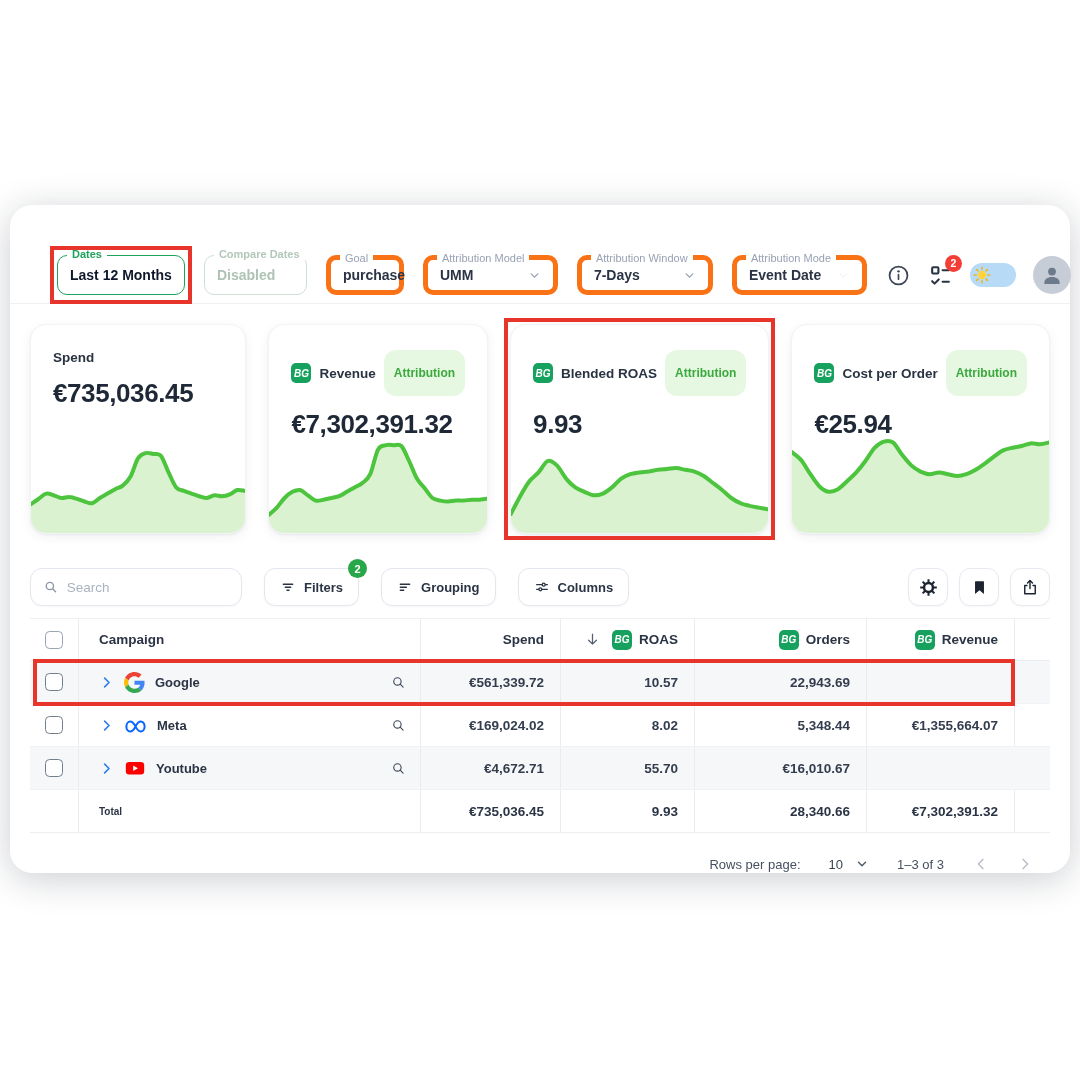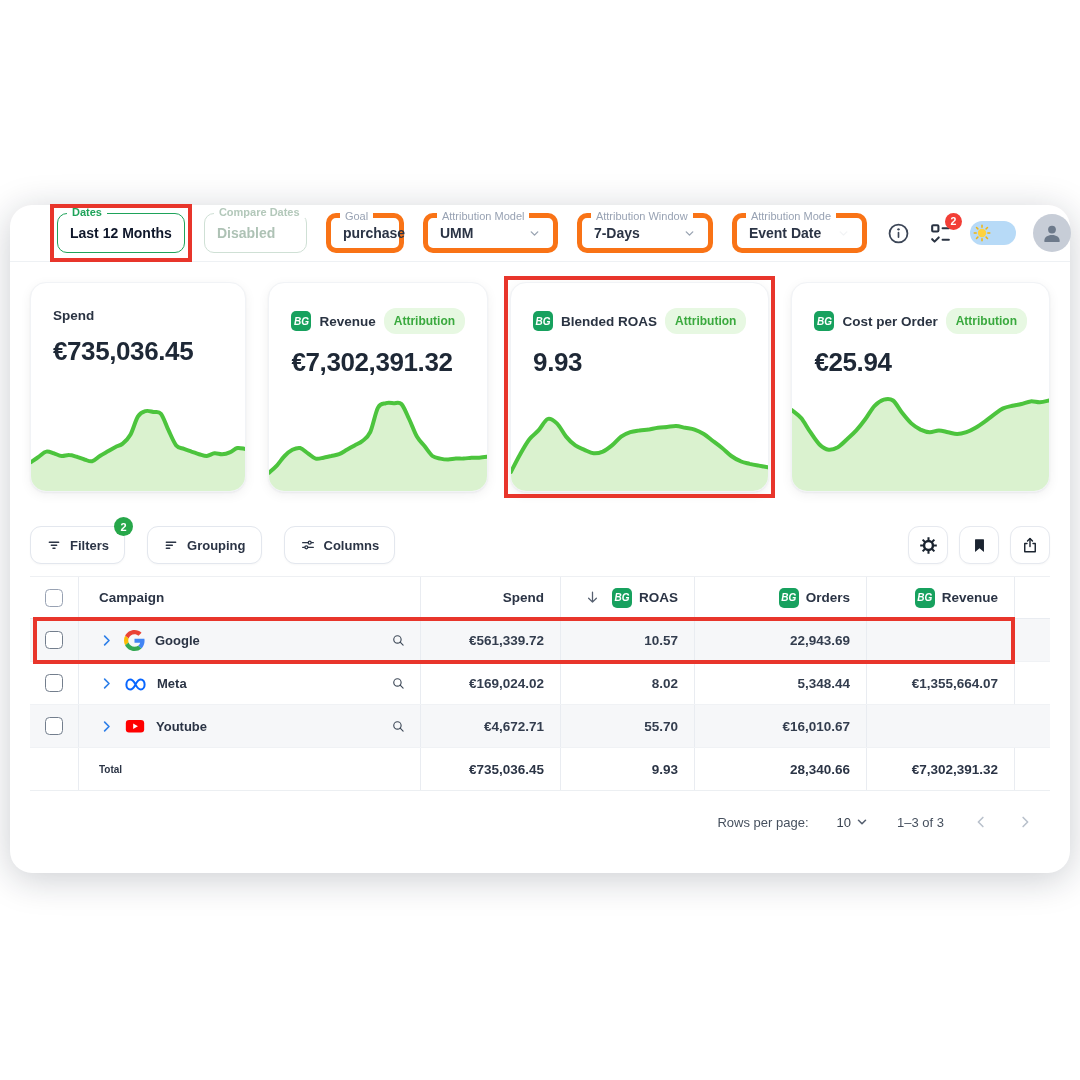--- a/index.html
+++ b/index.html
@@ -4,21 +4,21 @@
 <style>
   * { margin:0; padding:0; box-sizing:border-box; }
   body { background:#ffffff; font-family:"Liberation Sans", sans-serif; }
   .canvas { position:relative; width:1080px; height:1080px; background:#ffffff; overflow:hidden; }
 
   .panel { position:absolute; left:10px; top:205px; width:1060px; height:668px;
            background:#ffffff; border-radius:22px;
            box-shadow:0 6px 36px rgba(18,28,45,.22); }
 
   
-  .toolbar { display:flex; align-items:center; height:56px; padding:0 26px; gap:19px; position:relative; }
+  .toolbar { display:flex; align-items:center; height:56px; padding:0 26px; gap:19px; position:relative;margin-top:42px; }
   .hamburger { width:20px; display:flex; flex-direction:column; gap:4px; cursor:pointer; margin-right:2px; }
   .hamburger span { height:2.6px; background:#3a4352; border-radius:2px; }
 
   .ctrl-wrap { position:relative; }
   .ctrl { position:relative; height:40px; border:5px solid #f97316; border-radius:10px;
           background:#fff; display:flex; align-items:center; padding:0 12px; gap:7px; }
   .flabel { position:absolute; top:-8px; left:9px; font-size:11px; color:#98a2b3;
             background:#fff; padding:0 5px; white-space:nowrap; }
   .cvalue { font-size:14px; font-weight:700; color:#2b3445; white-space:nowrap; }
   .chev-end { margin-left:auto; }
@@ -49,21 +49,21 @@
   .card { position:relative; width:100%; height:100%; background:#fff; border:1px solid #f1f3f6;
           border-radius:16px; overflow:hidden;
           box-shadow:0 1px 2px rgba(16,24,40,.05), 0 3px 12px rgba(16,24,40,.06); }
   .card-annot { inset:-6px; }
   .card-head { display:flex; align-items:center; gap:8px; padding:25px 22px 0; }
   .bg-badge { width:20px; height:20px; border-radius:5px; background:#17a15e; color:#fff;
               font-size:10px; font-weight:800; font-style:italic; flex:none;
               display:flex; align-items:center; justify-content:center;text-align:center; }
   .card-label { font-size:13.5px; font-weight:700; color:#2a3342; white-space:nowrap; }
   .tag { background:#e7f8e2; color:#3aa93e; font-size:12px; font-weight:700;
-         padding:6px 10px; border-radius:12px; white-space:nowrap; }
+         padding:16px 10px; border-radius:12px; white-space:nowrap; }
   .card-value { padding:13px 22px 0; font-size:26px; font-weight:800; color:#1e2836; letter-spacing:-0.4px; }
   .spark { position:absolute; left:0; right:0; bottom:0; height:100px; }
 
   
   .ttoolbar { display:flex; align-items:center; margin:34px 20px 0; gap:22px; }
   .search { width:212px; height:38px; border:1px solid #e3e7ee; border-radius:12px; background:#fff;
             display:flex; align-items:center; gap:8px; padding:0 12px;
             box-shadow:0 1px 2px rgba(16,24,40,.03); }
   .search input { border:0; outline:0; width:100%; font-size:13.5px; color:#39424f;
                   font-family:"Liberation Sans", sans-serif; background:transparent; }
@@ -96,21 +96,21 @@
   .thead .cell { font-size:13.5px; font-weight:700; color:#2b3445; }
   .brandname { font-size:13px; font-weight:700; color:#2b3445; }
   .rowsearch { margin-left:auto; margin-right:13px; display:flex; cursor:pointer; }
   .row-annot { left:3px; right:35px; top:-2.5px; bottom:-2.5px; }
   .total-label { font-size:10px; font-weight:700; color:#2b3445; }
   .tfoot-row .c-num { font-weight:700; color:#2b3445; }
 
   
   .pager { display:flex; align-items:center; justify-content:flex-end; gap:28px;
            margin:0 36px 0 20px; height:62px; font-size:13px; color:#46505e; }
-  .pp-select { display:flex; align-items:center; gap:4px; cursor:pointer; font-size:13px; color:#39424f; }
+  .pp-select { display:flex; align-items:center; gap:12px; cursor:pointer; font-size:13px; color:#39424f; }
   .pg-nav { display:flex; gap:26px; align-items:center; }
   .pg-btn { cursor:pointer; display:flex; }
 </style>
 </head>
 <body>
 
 <div class="canvas">
 <div class="panel">
 
   <div class="toolbar">
@@ -256,20 +256,27 @@
         <div class="card-value">€25.94</div>
         <div class="spark"><svg width="257" height="100" viewBox="0 0 257 100">
                 <path d="M 0.0,19.2 C 1.5,20.5 6.1,23.5 9.2,27.1 C 12.2,30.8 15.3,36.8 18.4,41.2 C 21.4,45.6 24.5,50.6 27.5,53.5 C 30.6,56.5 33.7,58.4 36.7,58.8 C 39.8,59.2 42.8,57.9 45.9,56.2 C 49.0,54.4 52.0,51.0 55.1,48.2 C 58.1,45.5 61.2,42.8 64.3,39.4 C 67.3,36.1 70.4,32.1 73.4,28.0 C 76.5,23.9 79.5,18.0 82.6,14.8 C 85.7,11.6 88.7,9.5 91.8,8.6 C 94.8,7.8 97.9,7.3 101.0,9.5 C 104.0,11.7 107.1,18.0 110.1,21.8 C 113.2,25.7 116.3,29.6 119.3,32.4 C 122.4,35.2 125.4,37.1 128.5,38.6 C 131.6,40.0 134.6,41.1 137.7,41.2 C 140.7,41.3 143.8,39.4 146.9,39.4 C 149.9,39.4 153.0,40.6 156.0,41.2 C 159.1,41.8 162.2,43.0 165.2,43.0 C 168.3,43.0 171.3,42.2 174.4,41.2 C 177.5,40.2 180.5,38.6 183.6,36.8 C 186.6,35.0 189.7,32.8 192.8,30.6 C 195.8,28.4 198.9,25.8 201.9,23.6 C 205.0,21.4 208.0,18.9 211.1,17.4 C 214.2,16.0 217.2,15.5 220.3,14.8 C 223.3,14.1 226.4,13.8 229.5,13.0 C 232.5,12.3 235.6,10.7 238.6,10.4 C 241.7,10.1 244.8,11.4 247.8,11.3 C 250.9,11.1 255.5,9.8 257.0,9.5 L 257,112 L 0,112 Z" fill="#daf2cf"></path>
                 <path d="M 0.0,19.2 C 1.5,20.5 6.1,23.5 9.2,27.1 C 12.2,30.8 15.3,36.8 18.4,41.2 C 21.4,45.6 24.5,50.6 27.5,53.5 C 30.6,56.5 33.7,58.4 36.7,58.8 C 39.8,59.2 42.8,57.9 45.9,56.2 C 49.0,54.4 52.0,51.0 55.1,48.2 C 58.1,45.5 61.2,42.8 64.3,39.4 C 67.3,36.1 70.4,32.1 73.4,28.0 C 76.5,23.9 79.5,18.0 82.6,14.8 C 85.7,11.6 88.7,9.5 91.8,8.6 C 94.8,7.8 97.9,7.3 101.0,9.5 C 104.0,11.7 107.1,18.0 110.1,21.8 C 113.2,25.7 116.3,29.6 119.3,32.4 C 122.4,35.2 125.4,37.1 128.5,38.6 C 131.6,40.0 134.6,41.1 137.7,41.2 C 140.7,41.3 143.8,39.4 146.9,39.4 C 149.9,39.4 153.0,40.6 156.0,41.2 C 159.1,41.8 162.2,43.0 165.2,43.0 C 168.3,43.0 171.3,42.2 174.4,41.2 C 177.5,40.2 180.5,38.6 183.6,36.8 C 186.6,35.0 189.7,32.8 192.8,30.6 C 195.8,28.4 198.9,25.8 201.9,23.6 C 205.0,21.4 208.0,18.9 211.1,17.4 C 214.2,16.0 217.2,15.5 220.3,14.8 C 223.3,14.1 226.4,13.8 229.5,13.0 C 232.5,12.3 235.6,10.7 238.6,10.4 C 241.7,10.1 244.8,11.4 247.8,11.3 C 250.9,11.1 255.5,9.8 257.0,9.5" fill="none" stroke="#4cc43d" stroke-width="4" stroke-linecap="round" stroke-linejoin="round"></path>
               </svg></div>
       </div>
     </div>
   </div>
 
   <div class="ttoolbar">
+    <div class="search">
+      <svg width="18" height="18" viewBox="0 0 24 24" fill="none" stroke="#8b95a5" stroke-width="2" stroke-linecap="round">
+            <circle cx="10.5" cy="10.5" r="5.6"></circle>
+            <path d="M15 15l4.3 4.3"></path>
+          </svg>
+      <input placeholder="Search" style="">
+    </div>
     <button class="tbtn">
       <svg width="16" height="16" viewBox="0 0 24 24" fill="none" stroke="#2b3445" stroke-width="2.2" stroke-linecap="round">
             <path d="M5 8h14M8 12.5h8M10.5 17h3"></path>
           </svg>
       <span>Filters</span>
       <span class="green-badge">2</span>
     </button>
     <button class="tbtn">
       <svg width="16" height="16" viewBox="0 0 24 24" fill="none" stroke="#2b3445" stroke-width="2.2" stroke-linecap="round">
             <path d="M5 8h14M5 12.5h9M5 17h5"></path>

